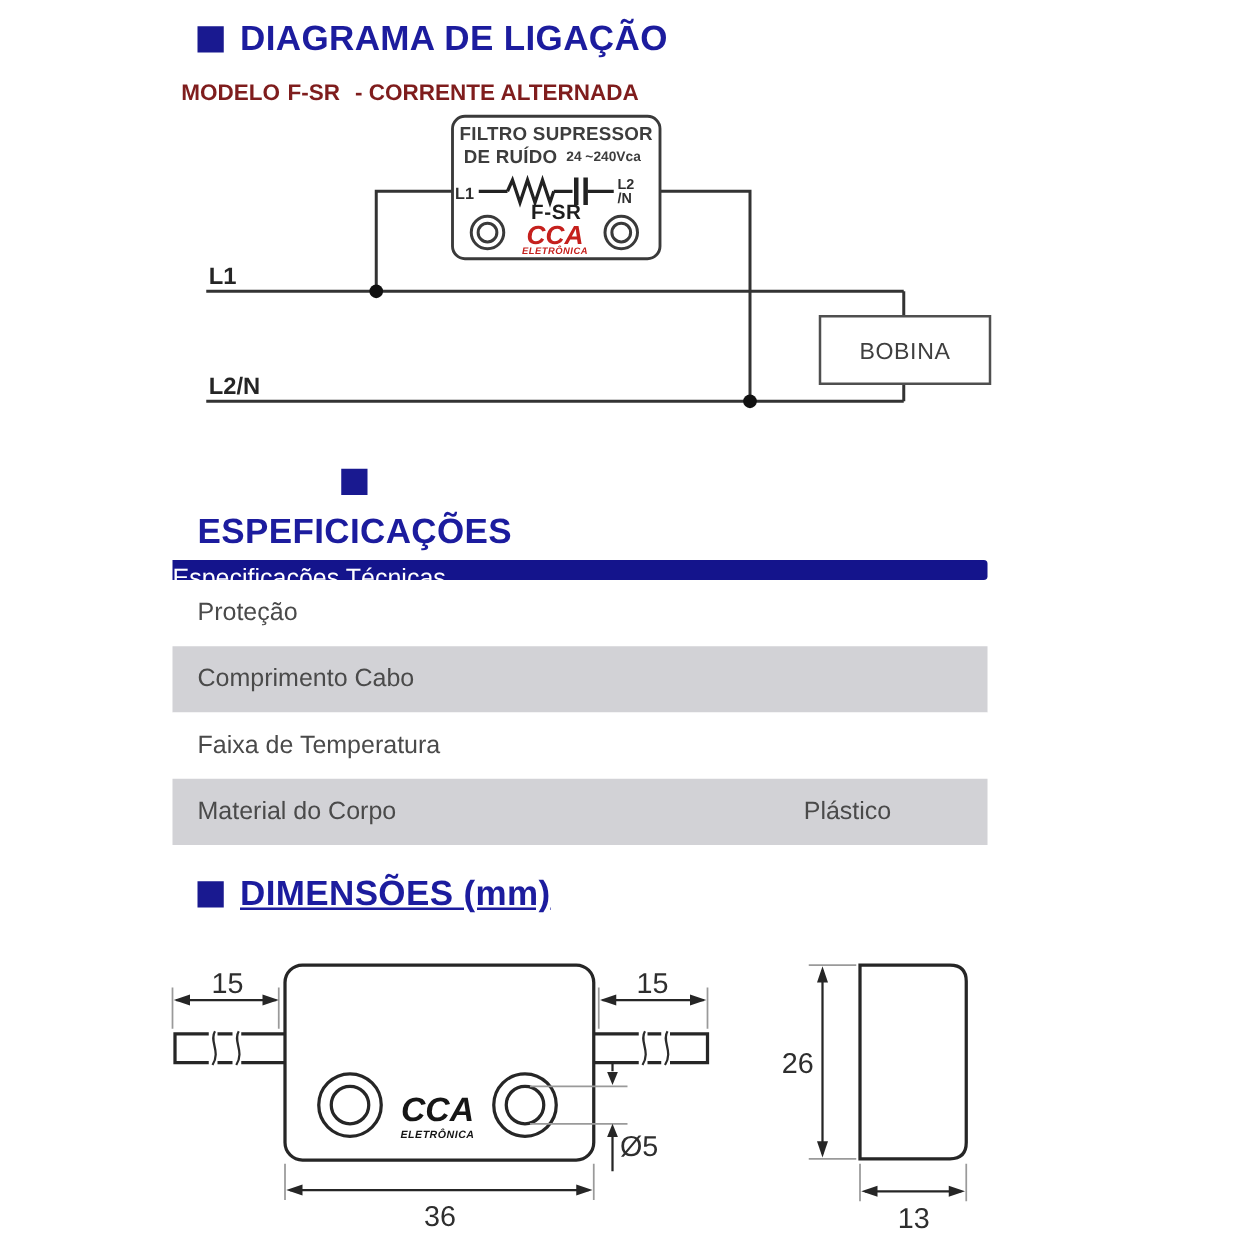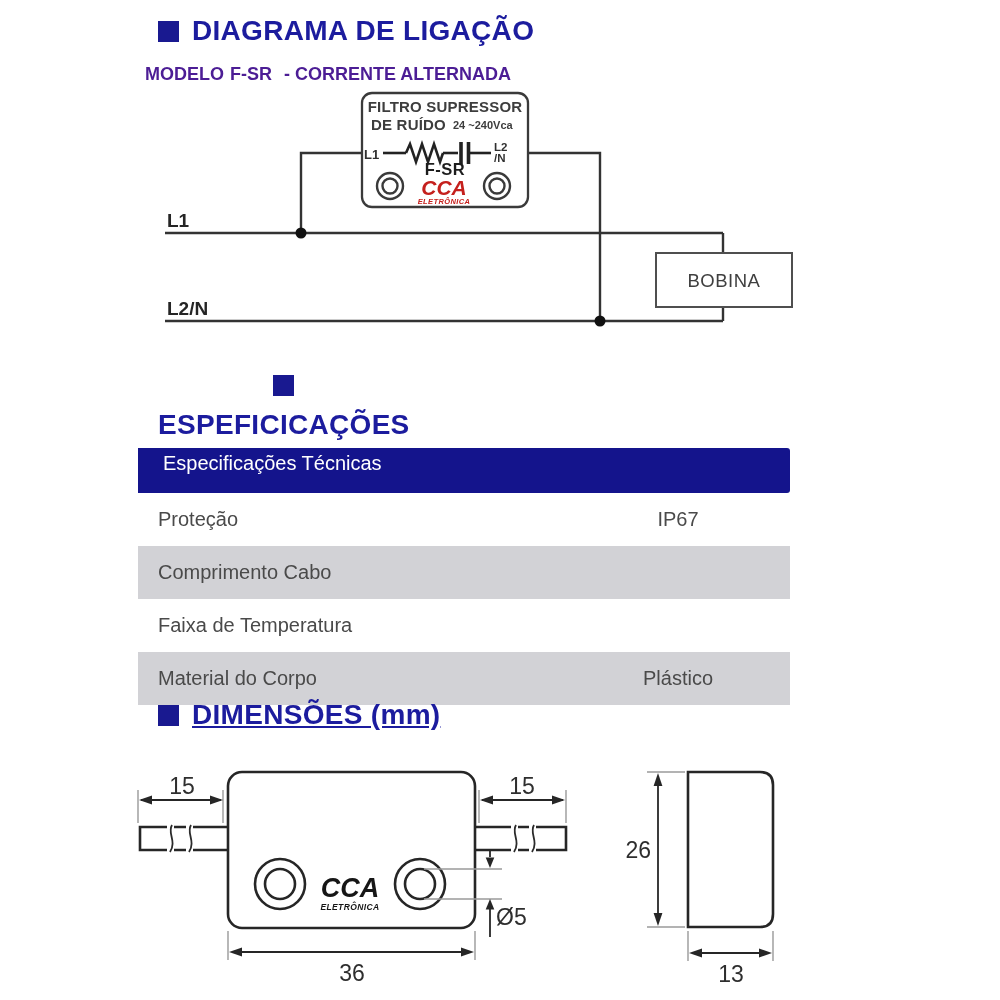--- a/index.html
+++ b/index.html
@@ -2,28 +2,28 @@
 <html><head>
 <meta charset="utf-8">
 <style>
   * { margin:0; padding:0; box-sizing:border-box; }
   html,body { width:1000px; height:1000px; }
   body { background:#fff; font-family:"Liberation Sans", sans-serif; position:relative; overflow:hidden; }
   .abs { position:absolute; }
   .section-heading { position:absolute; display:flex; align-items:center; gap:13px;
                      color:#1c1c9e; font-weight:bold; font-size:28px; letter-spacing:.3px; height:30px;padding-left:21px; }
   .bullet { width:21px; height:21px; background:#191990; flex:0 0 auto; }
-  .subtitle { position:absolute; left:145px; top:64px; font-size:18px; font-weight:bold; color:#4c1d95; }
+  .subtitle { position:absolute; left:145px; top:64px; font-size:18px; font-weight:bold; color:#7f1d1d; }
   .subtitle .model-name { margin-left:6px; font-weight:900; }
   .subtitle .current-type { margin-left:12px; }
 
   
   .spec-table { position:absolute; left:138px; top:448px; width:652px; font-size:20px; color:#4a4a4a; }
-  .spec-header { height:45px; line-height:31px; background:#14148c; color:#ffffff;
-                 padding-left:25px; border-radius:0 3px 3px 0; }
+  .spec-header { height:16px; line-height:31px; background:#14148c; color:#ffffff;
+                 border-radius:0 3px 3px 0; }
   .spec-row { height:53px; display:flex; align-items:center; background:#ffffff; }
   .spec-row.alt { background:#d2d2d6; }
   .spec-label { flex:1; padding-left:20px; }
   .spec-value { width:224px; text-align:center; }
 
   
   svg text { font-family:"Liberation Sans", sans-serif; }
   .wire-label { font-size:19px; font-weight:bold; fill:#252525; }
   .bobina-label { font-size:18.5px; fill:#3f3f3f; letter-spacing:.5px; }
   .filter-title { font-size:15px; font-weight:bold; fill:#3d3d3d; letter-spacing:.2px; }
@@ -99,21 +99,20 @@
 
 <div class="section-heading" style="left:137px; top:375px;flex-direction:column;">
   <div class="bullet"></div>
   <div>ESPEFICICAÇÕES</div>
 </div>
 
 <div class="spec-table">
   <div class="spec-header">Especificações Técnicas</div>
   <div class="spec-row">
     <div class="spec-label">Proteção</div>
-    <div class="spec-value">IP67</div>
   </div>
   <div class="spec-row alt">
     <div class="spec-label">Comprimento Cabo</div>
   </div>
   <div class="spec-row">
     <div class="spec-label">Faixa de Temperatura</div>
   </div>
   <div class="spec-row alt">
     <div class="spec-label">Material do Corpo</div>
     <div class="spec-value">Plástico</div>

